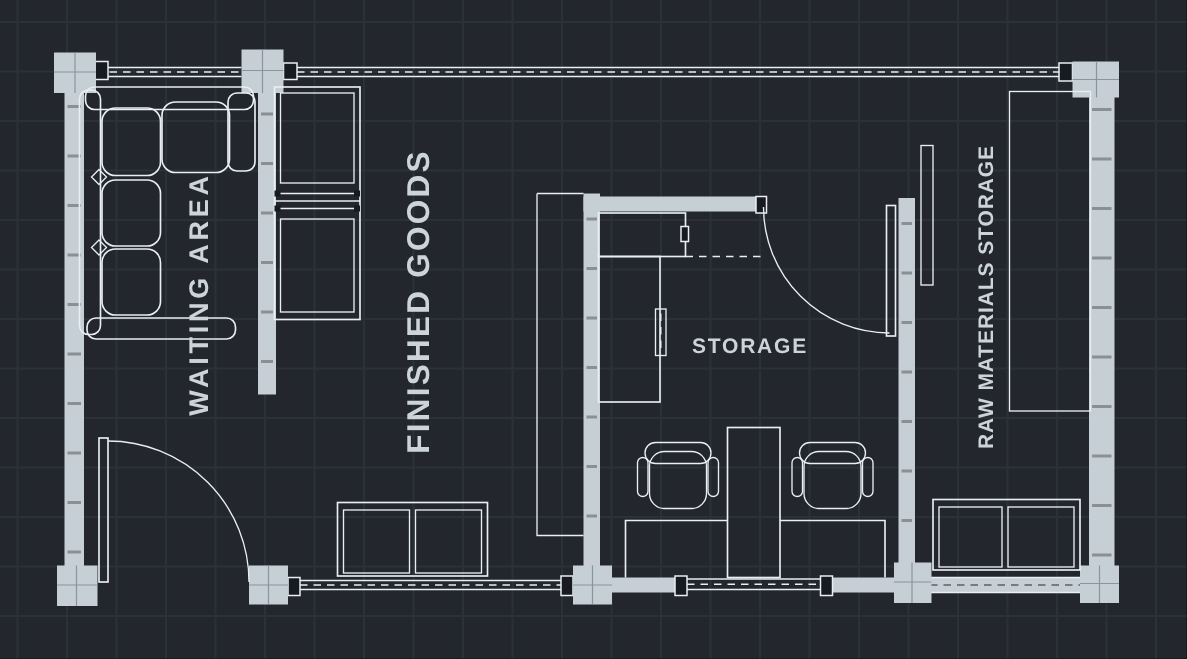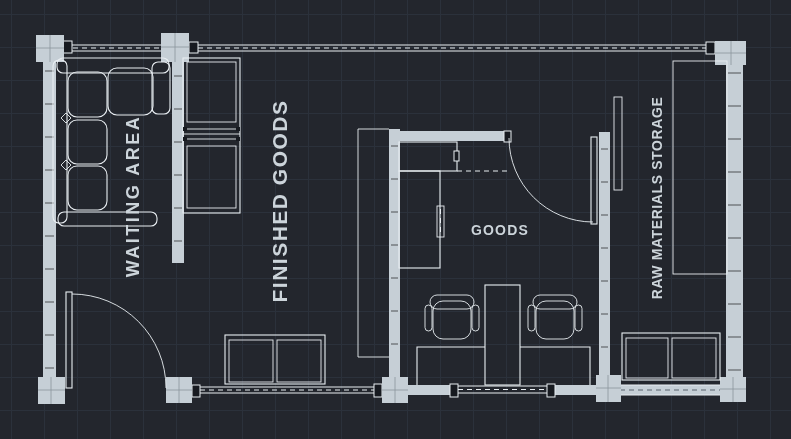--- a/index.html
+++ b/index.html
@@ -226,15 +226,15 @@
       </g>
 
       <g>
         <rect class="lnthin" x="673" y="61" width="54" height="213"></rect>
       </g>
     </g>
   </svg>
 
   <div class="room-label" id="lbl-waiting">WAITING AREA</div>
   <div class="room-label" id="lbl-finished">FINISHED GOODS</div>
-  <div class="room-label horizontal" id="lbl-office">GOODS</div>
+  <div class="room-label horizontal" id="lbl-office">STORAGE</div>
   <div class="room-label" id="lbl-raw">RAW MATERIALS STORAGE</div>
 </div>
 
 </body></html>

